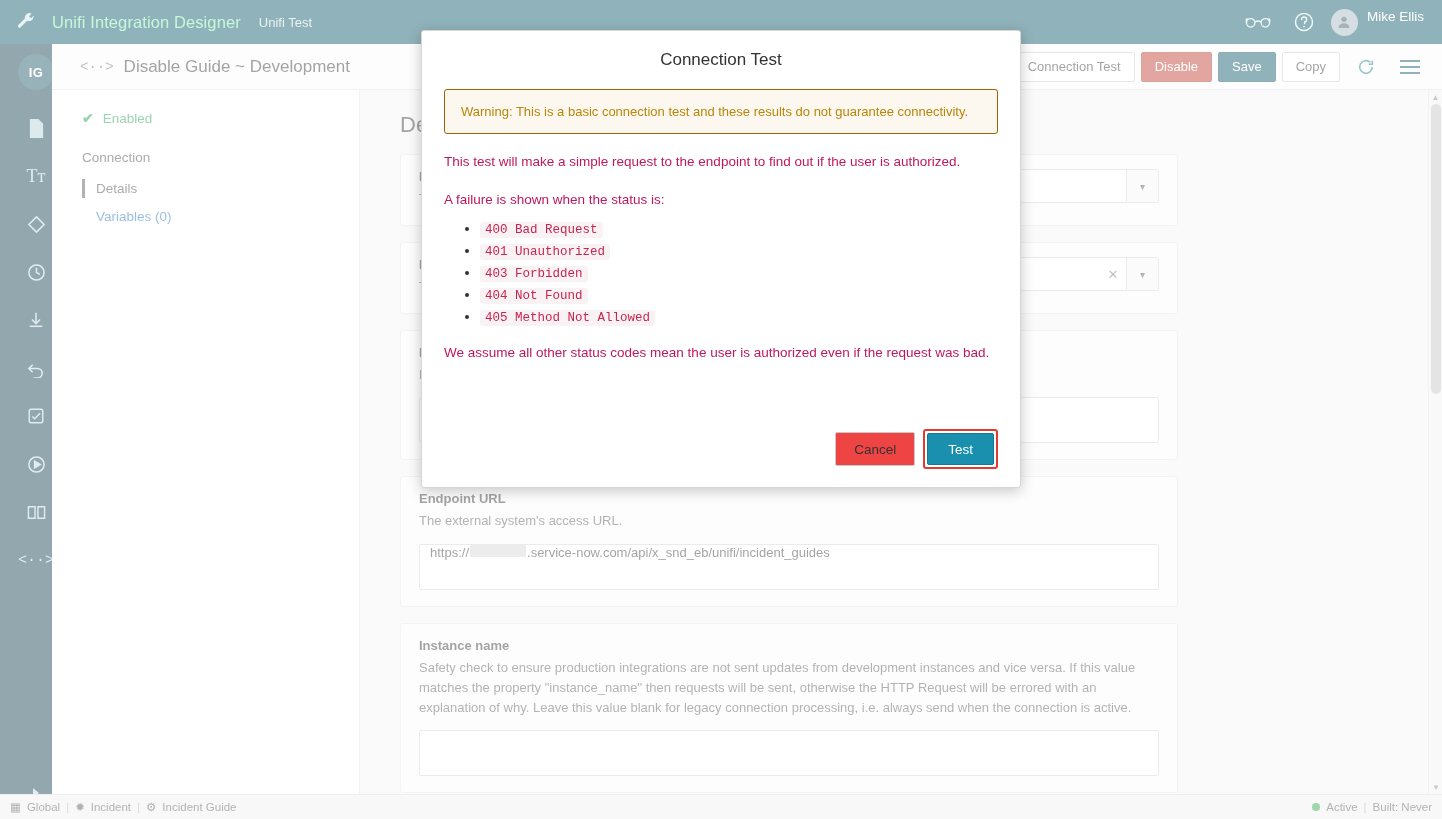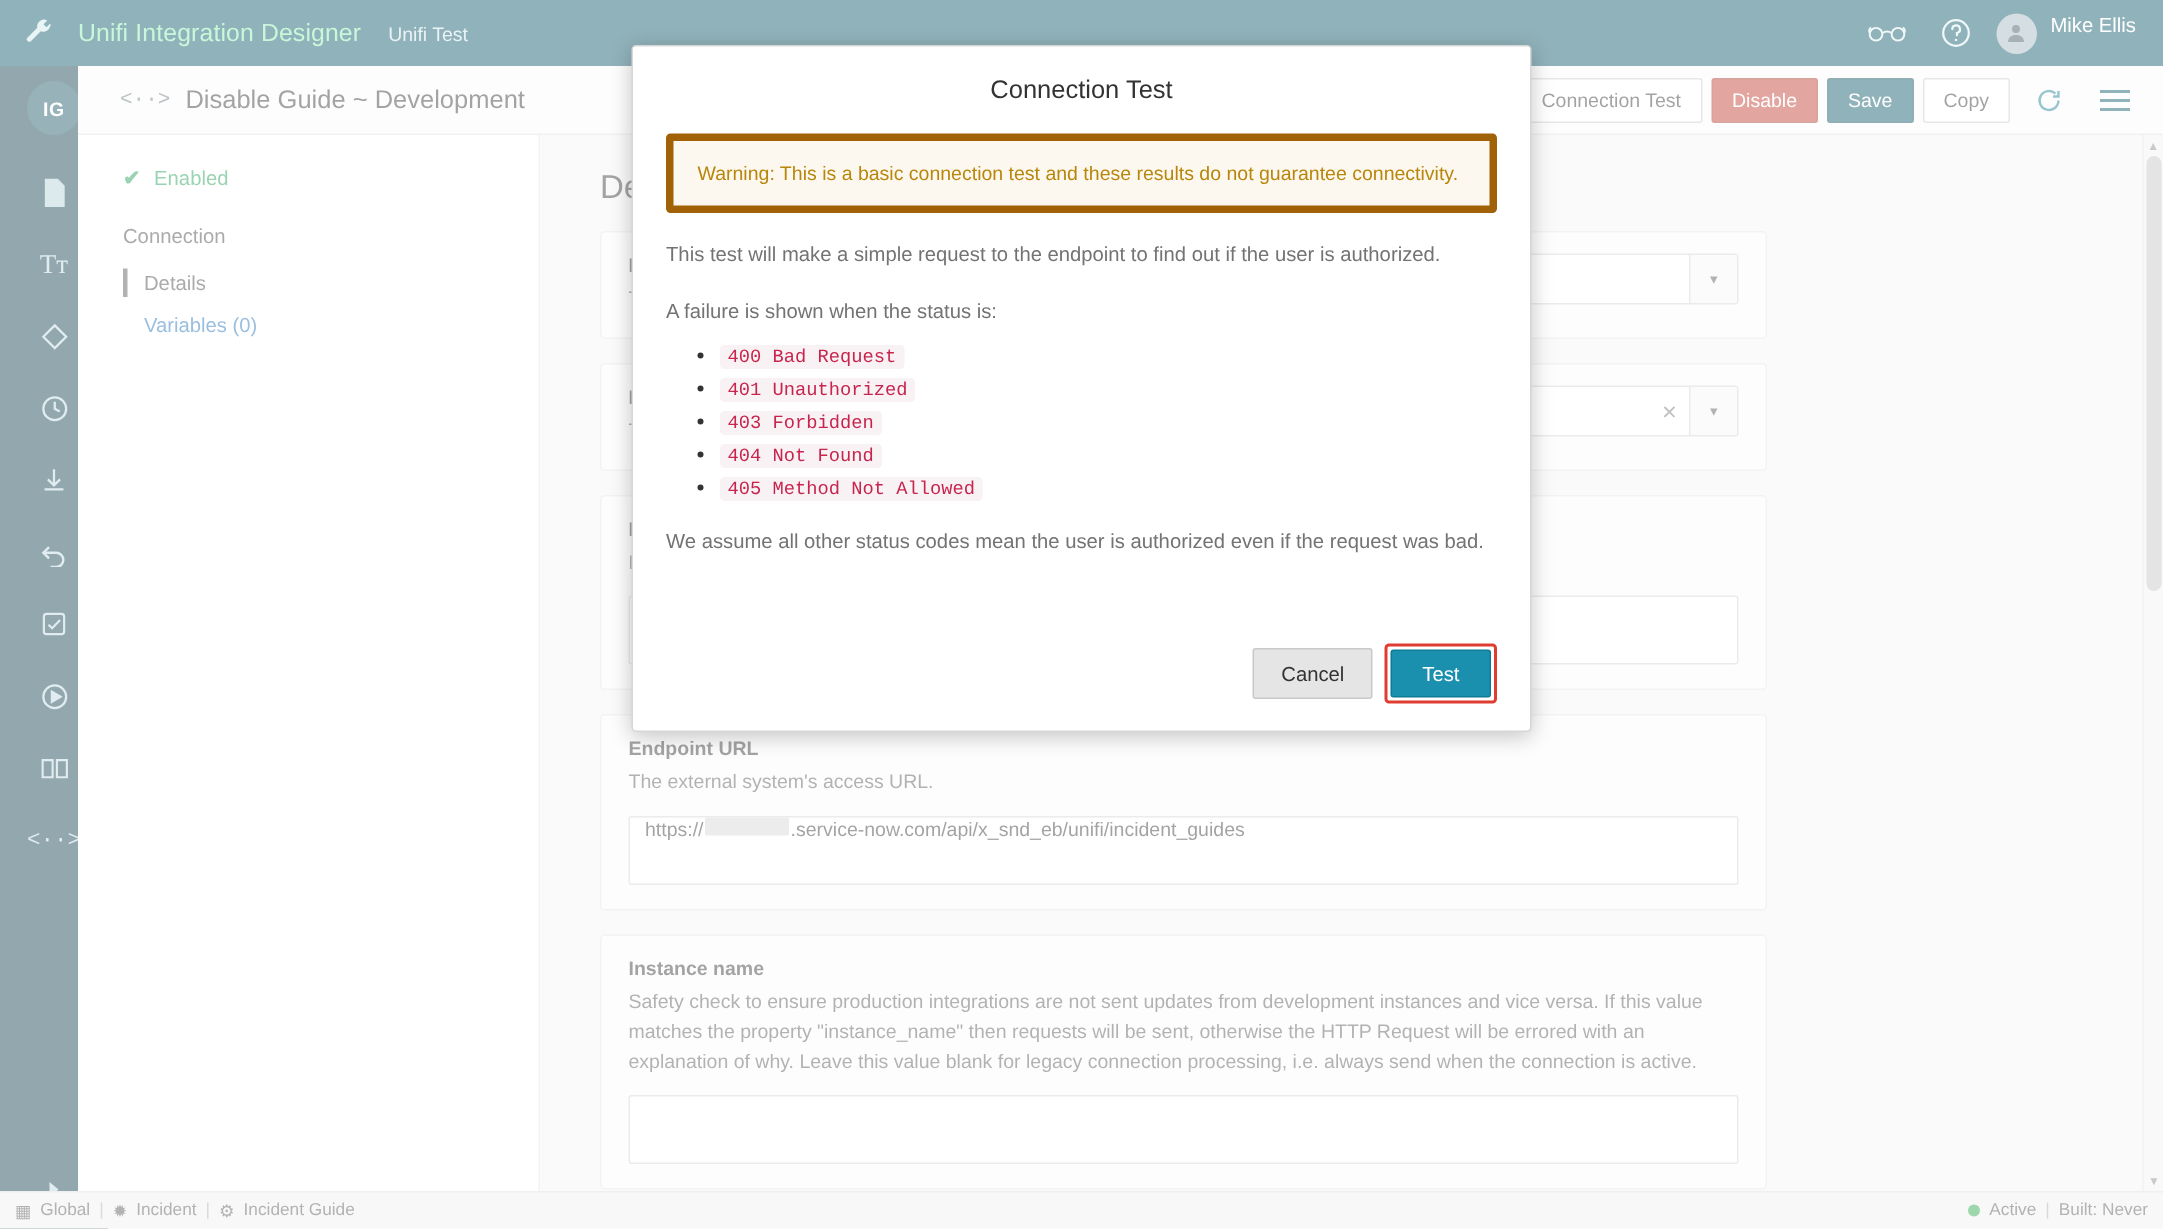--- a/index.html
+++ b/index.html
@@ -189,36 +189,36 @@
     background: #fff; border: 1px solid #d6d6d6; border-radius: 3px;
     box-shadow: 0 3px 14px rgba(0,0,0,0.22);
     display: flex; flex-direction: column;
   }
   .modal-header {
     height: 58px; display: flex; align-items: center; justify-content: center;
     font-size: 17px; color: #333;
   }
   .modal-body { flex: 1; padding: 0 22px; }
   .warn-box {
-    border: 5px solid #a16207; background: #fdf8ef; border-radius: 3px;
+    border: 1px solid #a16207; background: #fdf8ef; border-radius: 3px;
     padding: 14px 16px; font-size: 13px; color: #b8860b;
   }
-  .modal-body p { font-size: 13.5px; color: #737373; margin: 18px 0 0 0; line-height: 1.5; }
+  .modal-body p { font-size: 13.5px; color: #be185d; margin: 18px 0 0 0; line-height: 1.5; }
   .modal-body ul { margin: 10px 0 0 0; padding-left: 36px; }
   .modal-body li { margin: 6px 0; }
   .code-err {
     font-family: "Liberation Mono", monospace; font-size: 12.5px;
     color: #c7254e; background: #f9f2f4; padding: 1px 5px; border-radius: 3px;
   }
   .modal-footer {
     height: 76px; display: flex; align-items: center; justify-content: flex-end;
     padding: 0 22px 0 0; gap: 0;
   }
   .btn-cancel {
-    height: 34px; padding: 0 18px; border: 1px solid #c9c9c9; background: #e5e5e5;
+    height: 34px; padding: 0 18px; border: 1px solid #c9c9c9; background: #ef4444;
     color: #333; font-size: 13.5px; border-radius: 2px; cursor: pointer;
     display: inline-flex; align-items: center;
   }
   .test-wrap {
     margin-left: 8px; border: 2px solid #e03c31; border-radius: 3px; padding: 2px;
     display: inline-flex;
   }
   .btn-test {
     height: 32px; padding: 0 20px; border: 1px solid #0f7c97;
     background: #1a8fae; color: #fff; font-size: 13.5px; border-radius: 2px;

